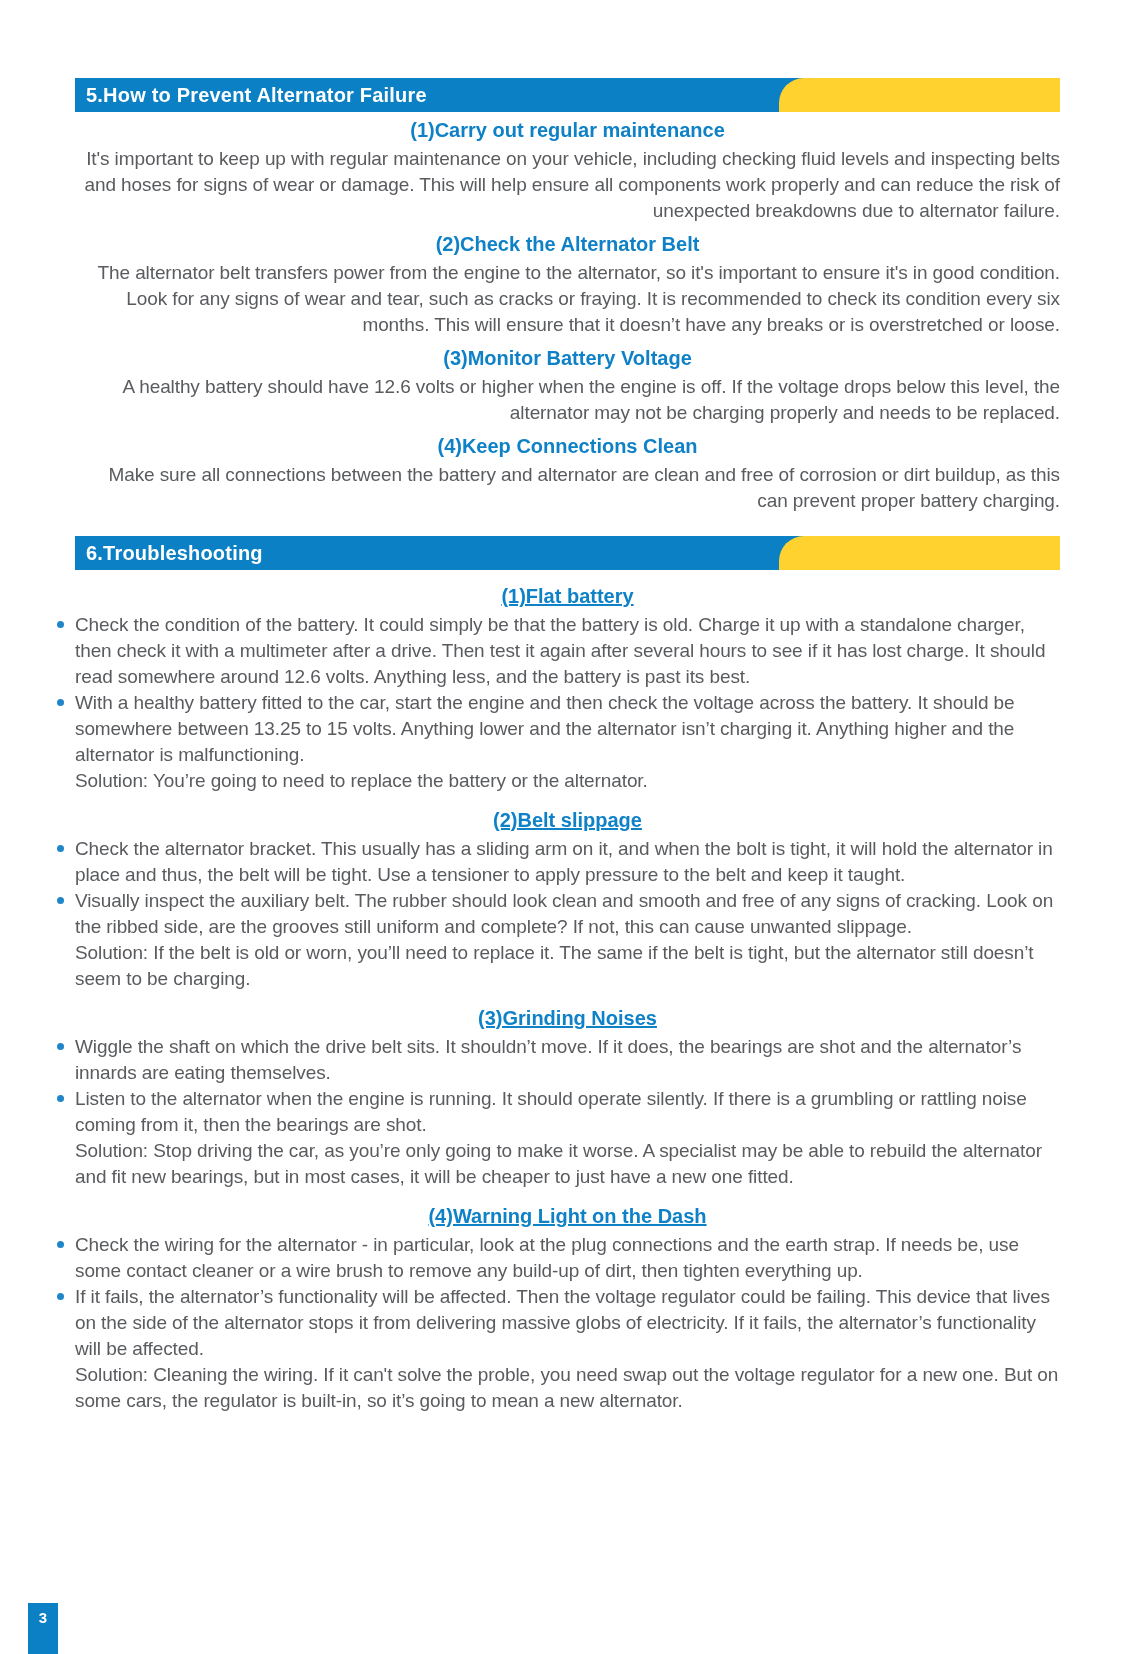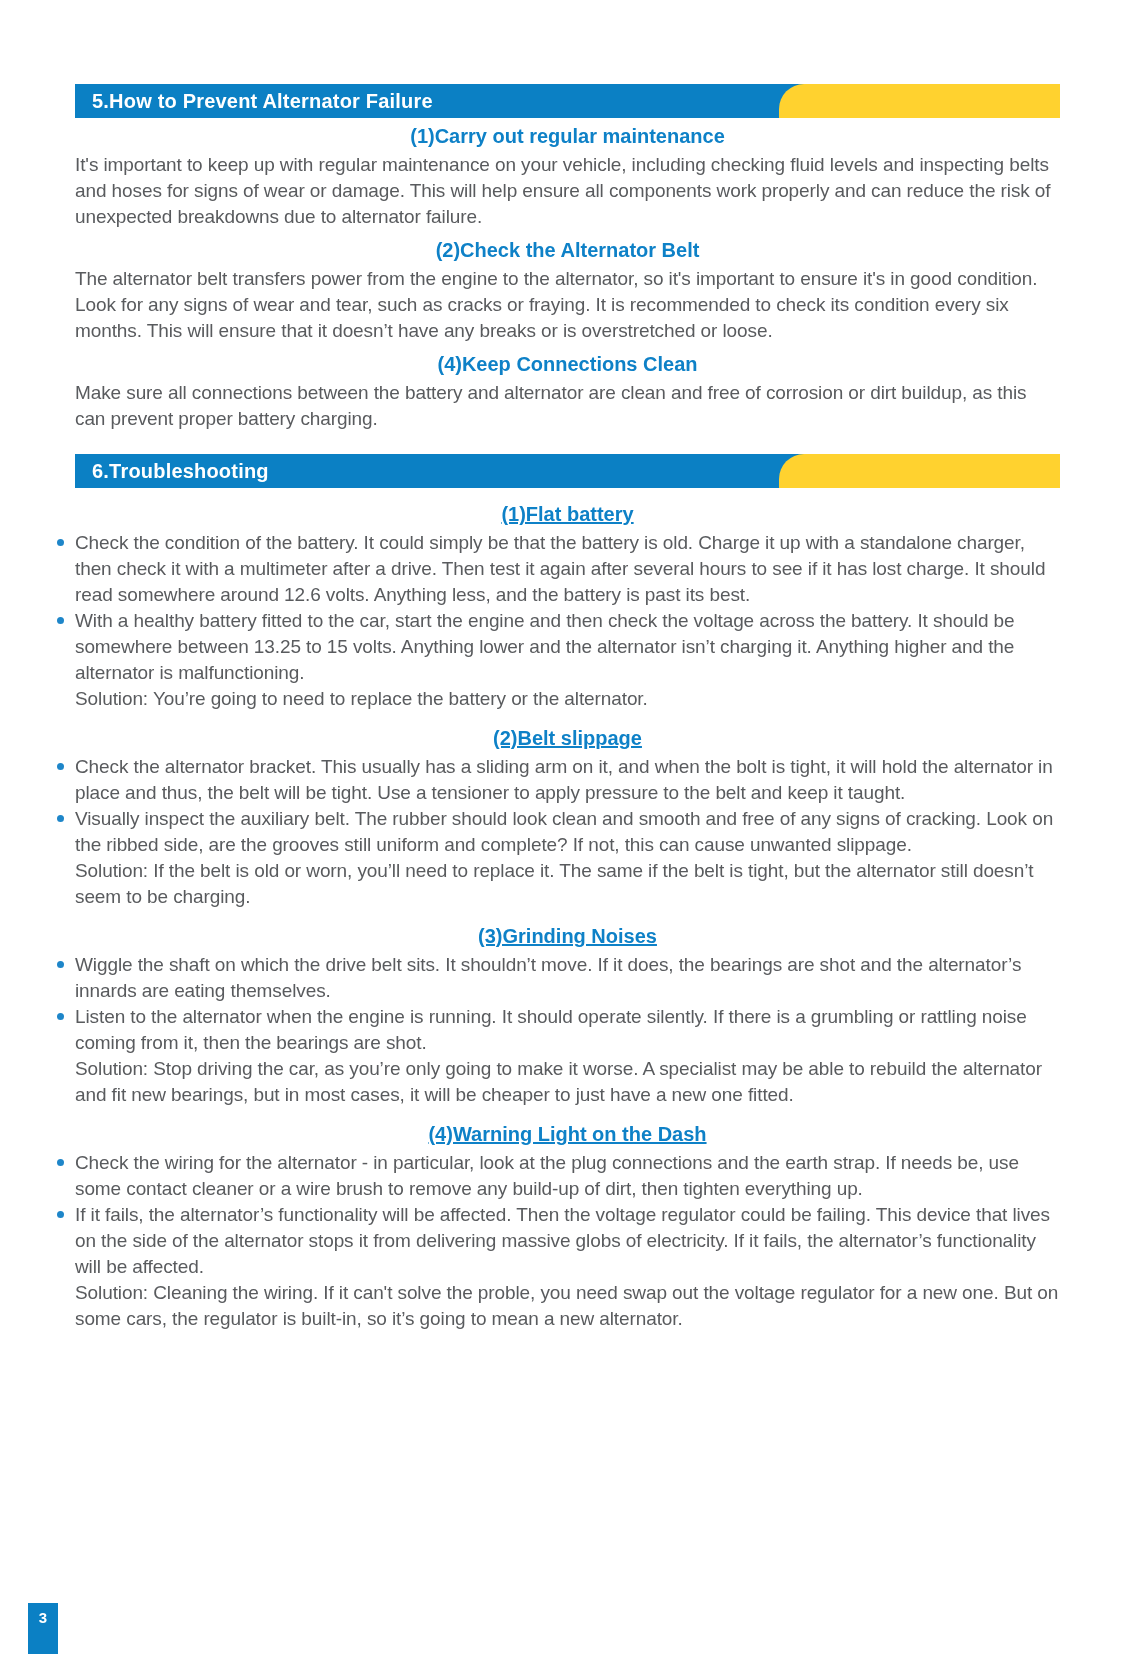--- a/index.html
+++ b/index.html
@@ -27,21 +27,21 @@
     right: 0;
     top: 0;
     width: 281px;
     height: 34px;
     background: #ffd22f;
     border-top-left-radius: 25px;
   }
   .banner-label {
     position: relative;
     z-index: 1;
-    margin: 8px;
+    margin: 2px;
     color: #ffffff;
     font-size: 20px;
     font-weight: bold;
     line-height: 34px;
     padding-left: 9px;
     letter-spacing: 0.2px;
     border-radius: 9px;
   }
   .banner-5 { margin-bottom: 6px; }
   .banner-6 { margin-top: 22px; margin-bottom: 8px; }
@@ -54,21 +54,21 @@
     text-align: center;
   }
   .sec5 .sub-heading { margin-top: 6px; }
   .sec6 .sub-heading { margin-top: 14px; text-decoration: underline; }
   .body-para, .bullet-text, .solution {
     font-size: 19px;
     line-height: 26px;
     color: #595b5e;
     letter-spacing: -0.1px;
   }
-  .body-para { margin: 0 0 8px 0; }
+  .body-para { margin: 0 0 8px 0; text-align: right; }
   .bullet-list {
     margin: 0;
     padding: 0;
     list-style: none;
   }
   .bullet-item {
     position: relative;
     margin: 0;
   }
   .bullet-dot {
@@ -110,20 +110,24 @@
     <section class="sec sec5">
       <div class="sub">
         <h3 class="sub-heading">(1)Carry out regular maintenance</h3>
         <p class="body-para">It's important to keep up with regular maintenance on your vehicle, including checking fluid levels and inspecting belts and hoses for signs of wear or damage. This will help ensure all components work properly and can reduce the risk of unexpected breakdowns due to alternator failure.</p>
       </div>
       <div class="sub">
         <h3 class="sub-heading">(2)Check the Alternator Belt</h3>
         <p class="body-para">The alternator belt transfers power from the engine to the alternator, so it's important to ensure it's in good condition. Look for any signs of wear and tear, such as cracks or fraying. It is recommended to check its condition every six months. This will ensure that it doesn’t have any breaks or is overstretched or loose.</p>
       </div>
       <div class="sub">
+        <h3 class="sub-heading">(3)Monitor Battery Voltage</h3>
+        <p class="body-para">A healthy battery should have 12.6 volts or higher when the engine is off. If the voltage drops below this level, the alternator may not be charging properly and needs to be replaced.</p>
+      </div>
+      <div class="sub">
         <h3 class="sub-heading">(4)Keep Connections Clean</h3>
         <p class="body-para">Make sure all connections between the battery and alternator are clean and free of corrosion or dirt buildup, as this can prevent proper battery charging.</p>
       </div>
     </section>
 
     <header class="banner banner-6">
       <span class="banner-accent"></span>
       <h2 class="banner-label">6.Troubleshooting</h2>
     </header>
 

